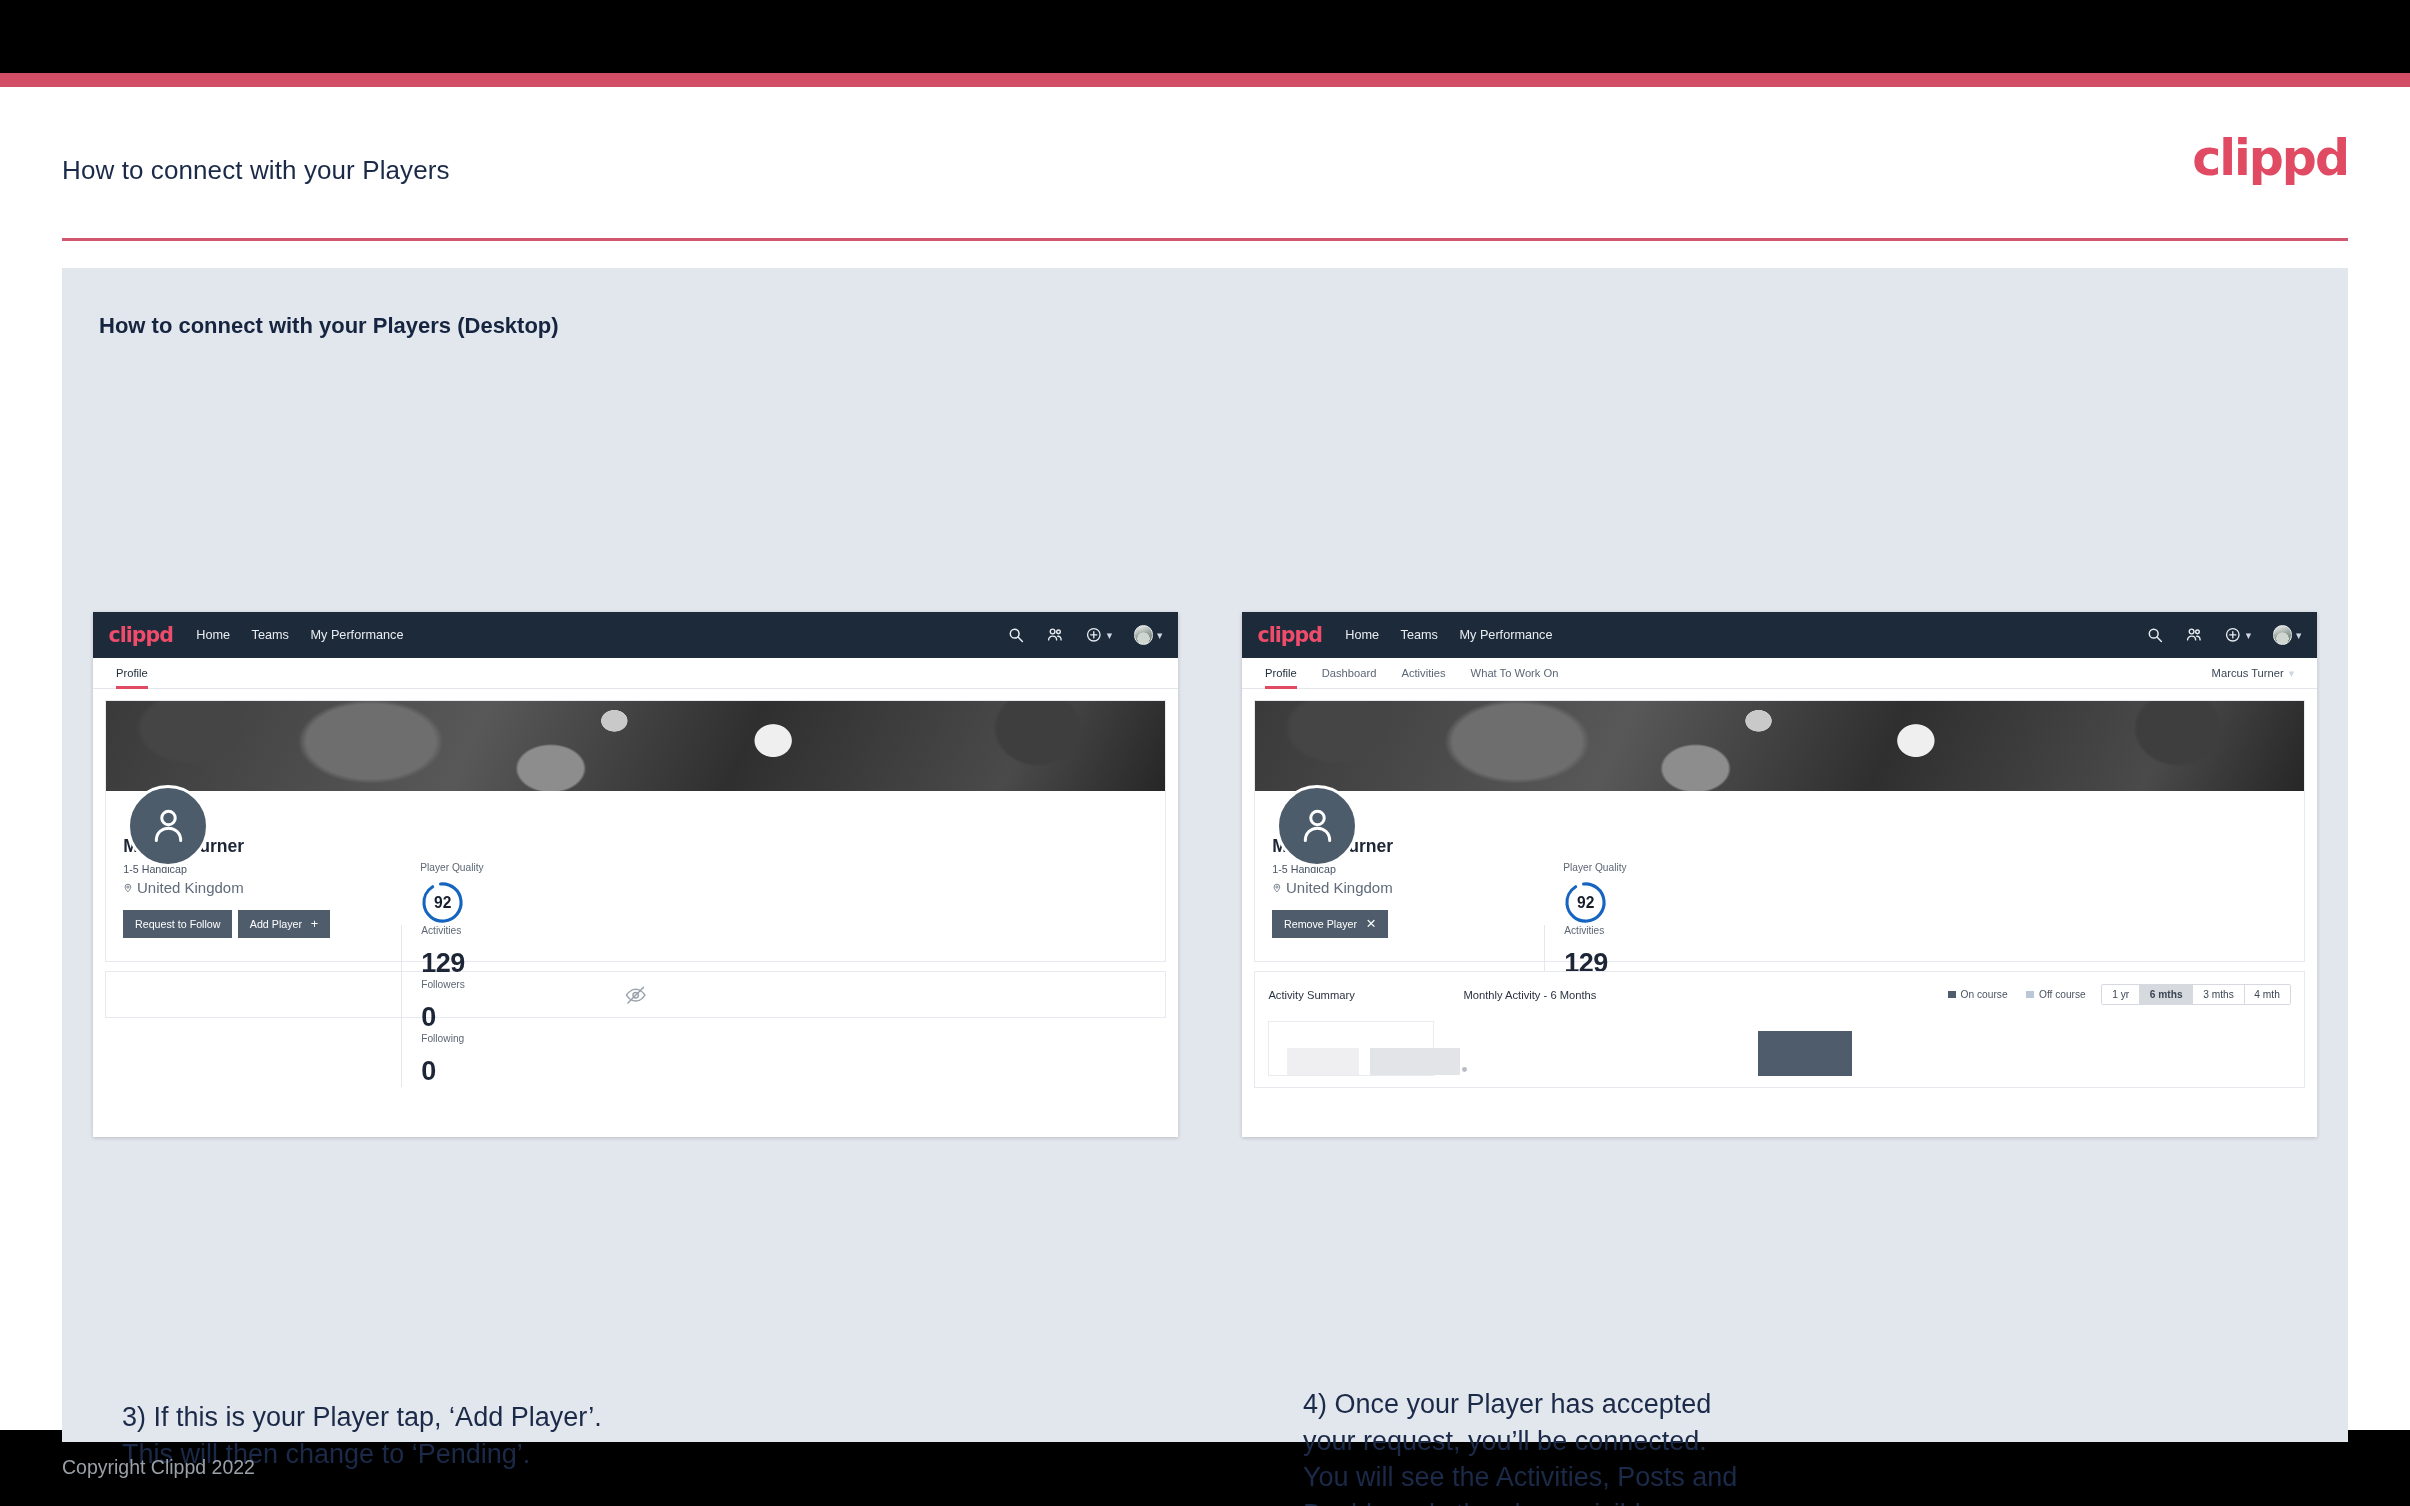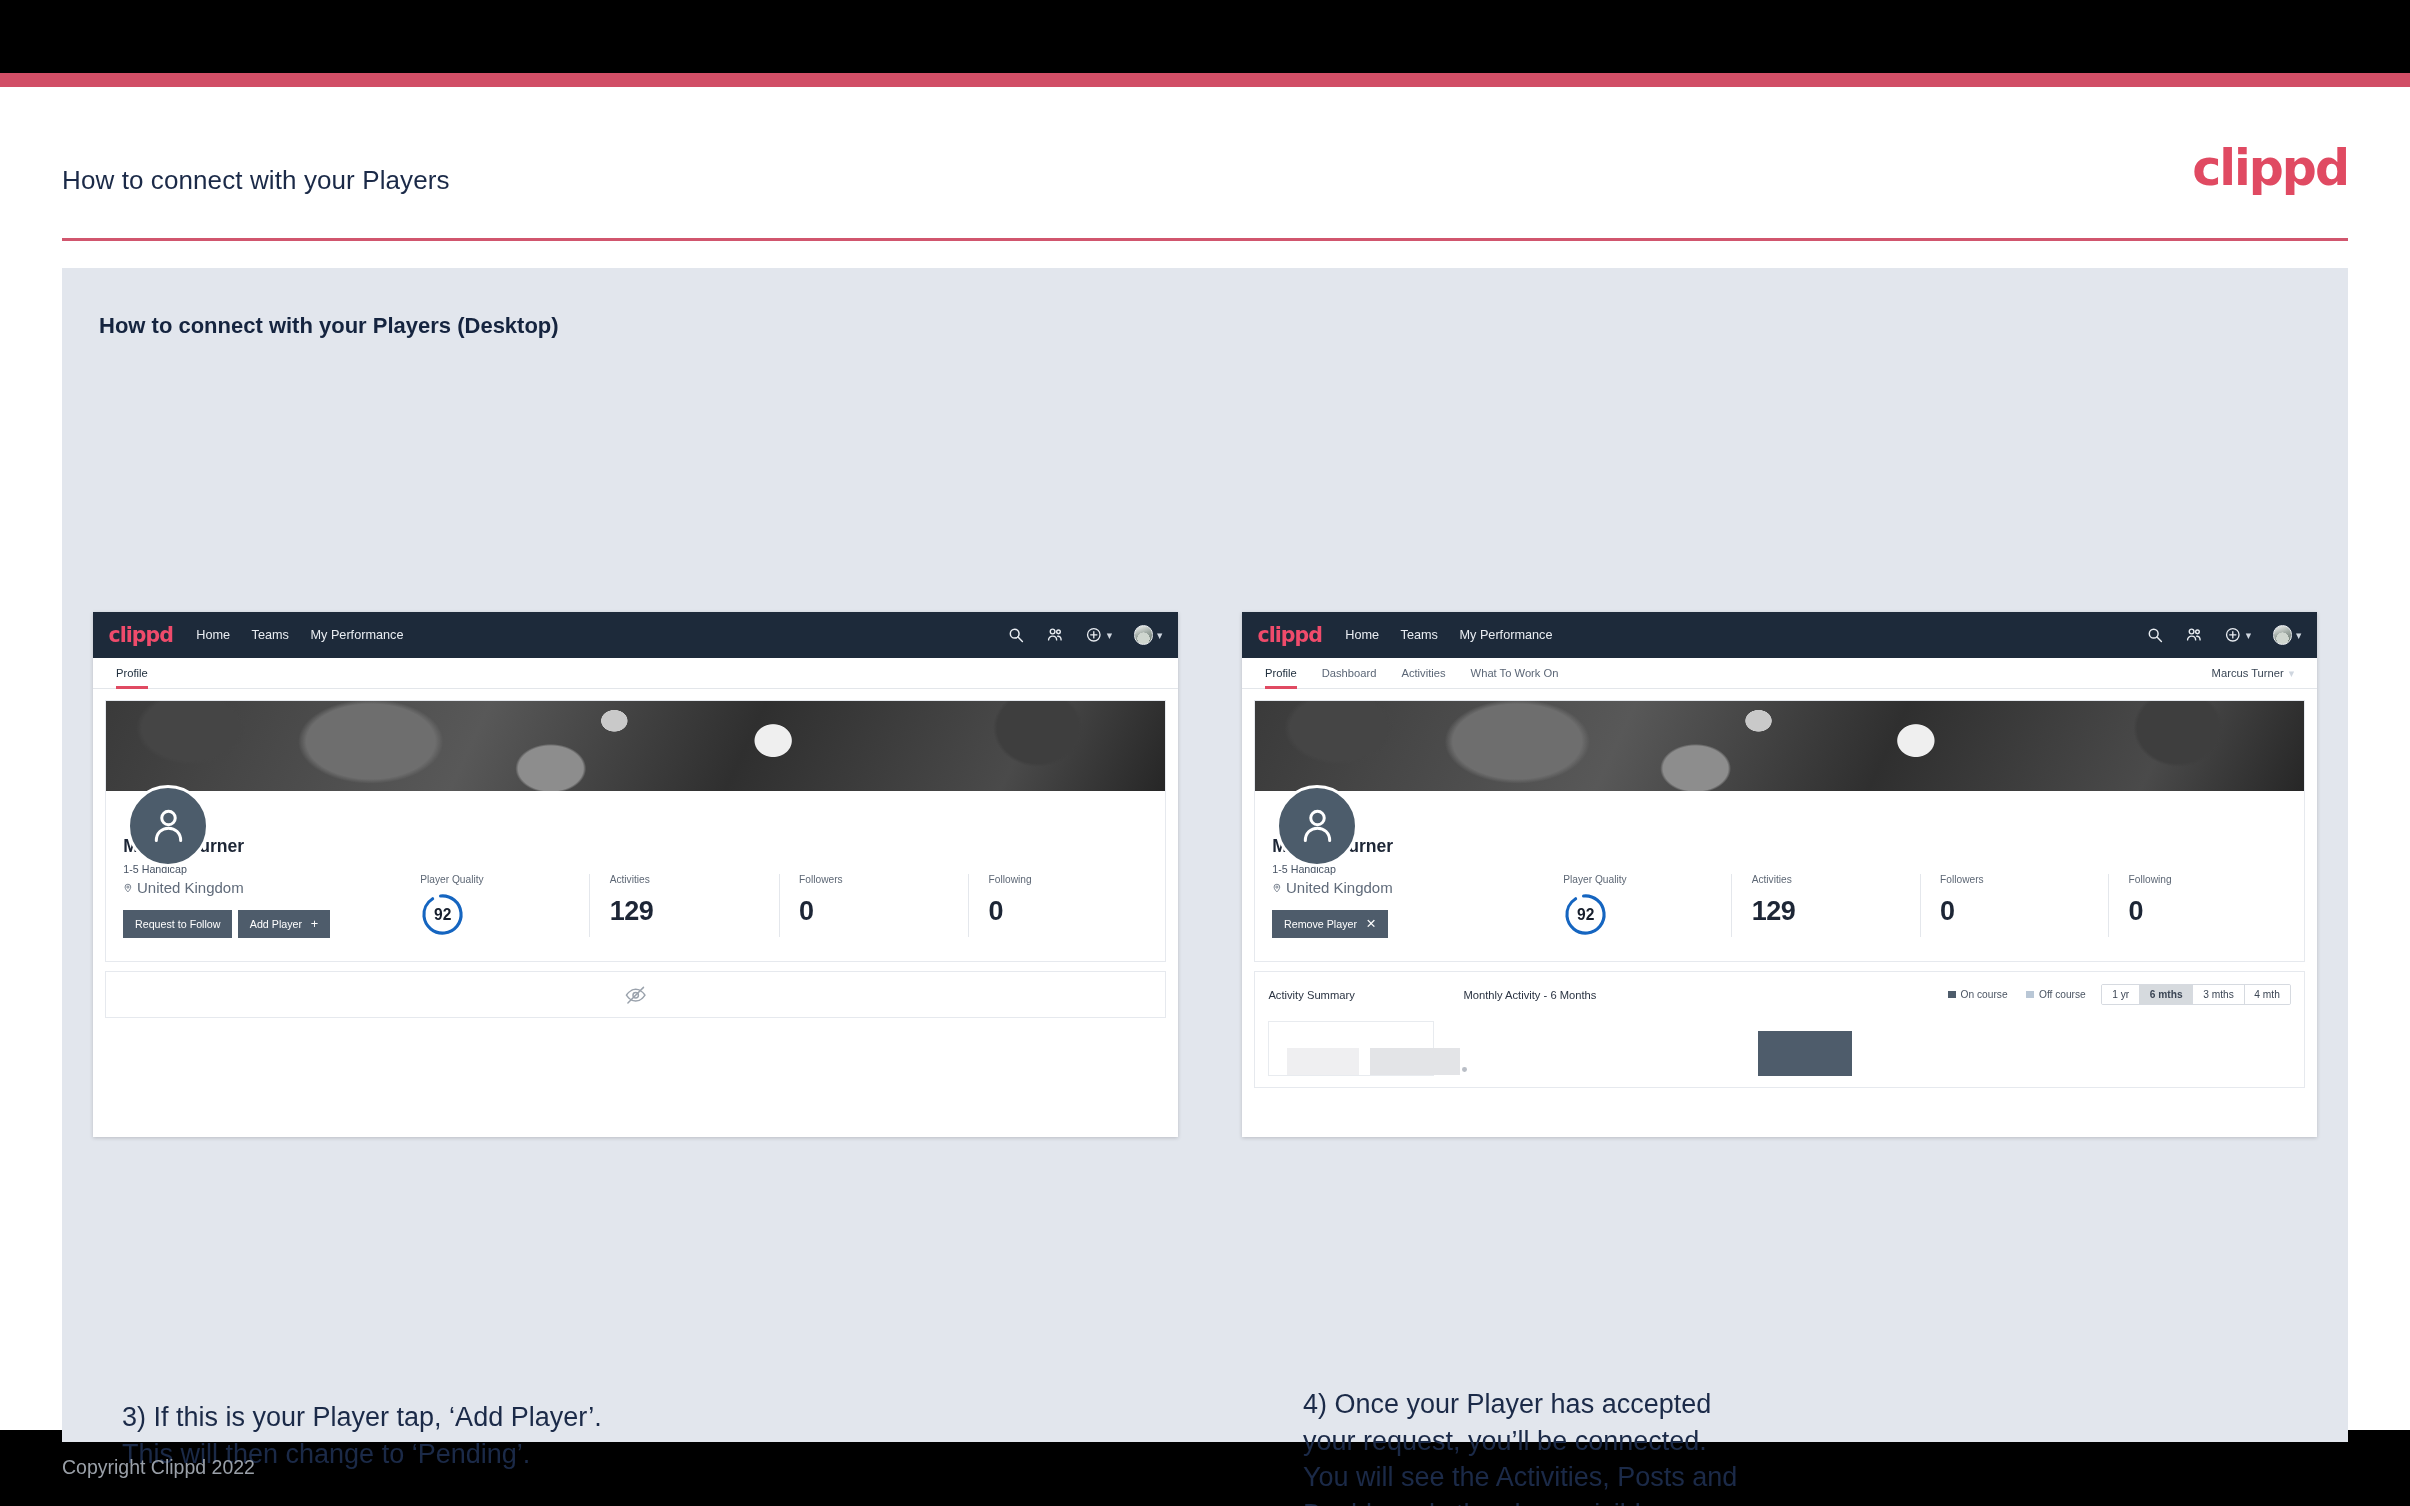--- a/index.html
+++ b/index.html
@@ -14,21 +14,21 @@
   
   .bar-top-black { position:absolute; left:0; top:0; width:2411px; height:73px; background:#000; }
   .bar-accent    { position:absolute; left:0; top:73px; width:2411px; height:13.7px; background:#d14e66; }
   .bar-bot-black { position:absolute; left:0; top:1430px; width:2411px; height:77px; background:#000; }
 
   
   .slide { position:absolute; left:0; top:87px; width:2411px; height:1343px; background:#ffffff; }
 
   
   .slide-header {
-    position:absolute; left:62px; top:35px; width:2286px; height:107px;
+    position:absolute; left:62px; top:25px; width:2286px; height:107px;
   }
   .header-title {
     font-size:26px; color:#1b2a48; font-weight:400; letter-spacing:0.1px;
     position:absolute; left:0; top:43px;
   }
   .brand-logo {
     position:absolute; right:0; top:17.6px;
     font-size:49px; font-weight:700; color:#e04a62; letter-spacing:-2px;
     font-family:"DejaVu Sans", sans-serif;
   }
@@ -125,21 +125,21 @@
 
   .btn-row { display:flex; gap:5.9px; margin-top:13.7px; }
   .dark-btn {
     background:#4e5c6b; color:#fff; font-size:10.7px; padding:7.8px 11.7px;
     display:inline-flex; align-items:center; gap:8.8px; border:none; white-space:nowrap;
   }
   .dark-btn .glyph { font-size:12.7px; line-height:1; }
 
   
   .stats {
-    position:absolute; top:38px; left:295px; right:7.8px; display:flex;
+    position:absolute; top:26px; left:295px; right:7.8px; display:flex;flex-direction:column;
   }
   .stats.rightcard { left:289px; }
   .stat { flex:1; padding-left:19.5px; border-left:1px solid #e4e7ec; }
   .stat:first-child { border-left:none; }
   .stat-label { font-size:10.2px; color:#5d6775; }
   .stat-value { font-size:27px; font-weight:700; color:#1d2636; margin-top:11.7px; letter-spacing:-0.5px; }
   .ring {
     margin-top:7.8px; width:45px; height:45px; position:relative;
   }
   .ring svg { width:45px; height:45px; transform:rotate(-96deg); }

